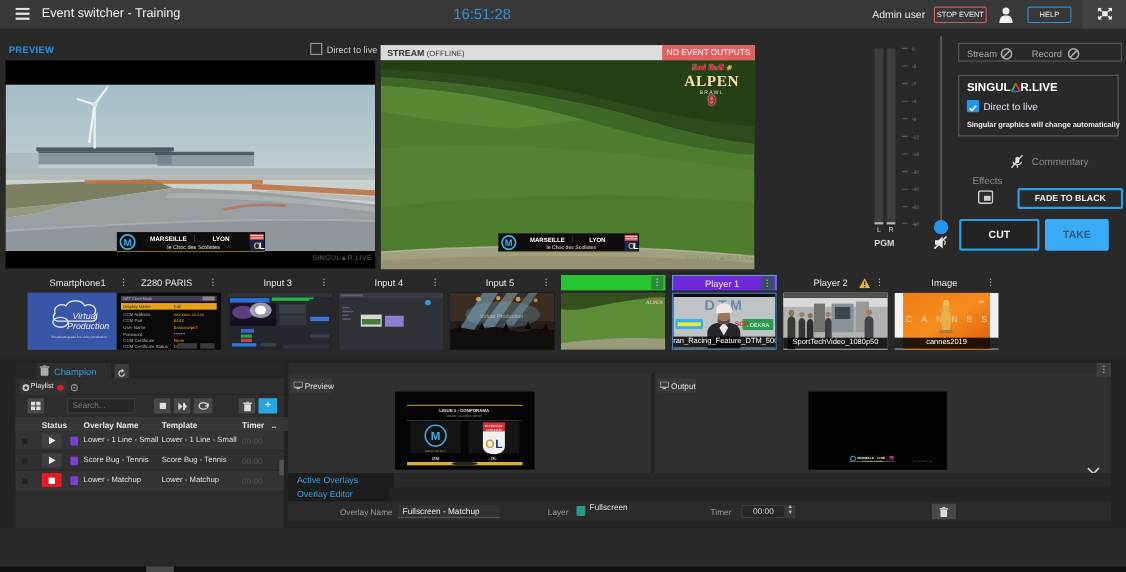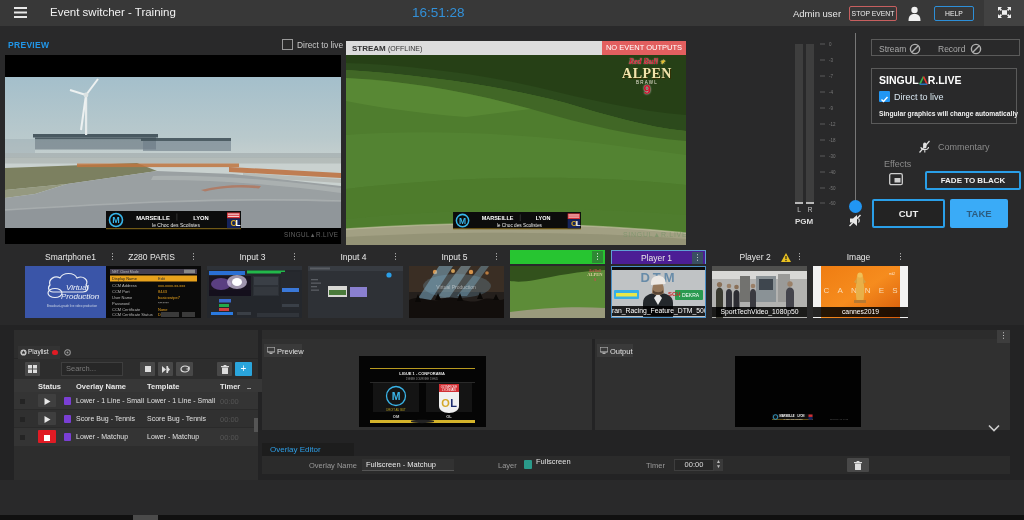--- a/index.html
+++ b/index.html
@@ -32,21 +32,21 @@
 </head>
 <body>
 <div id="page">
 
   <div id="topbar">
     <svg class="abs" style="left:14px;top:7px" width="13" height="12" viewBox="0 0 13 12">
       <rect x="0" y="0" width="13" height="2" fill="#e8e8e8"></rect>
       <rect x="0" y="4.5" width="13" height="2" fill="#e8e8e8"></rect>
       <rect x="0" y="9" width="13" height="2" fill="#e8e8e8"></rect>
     </svg>
-    <div class="abs" style="left:50px;top:6px;font-size:11.5px;color:#f2f2f2;">Event switcher - Training</div>
+    <div class="abs" style="left:38px;top:6px;font-size:11.5px;color:#f2f2f2;">Event switcher - Training</div>
     <div class="abs" style="left:412px;top:5px;font-size:13.5px;color:#3290d8;">16:51:28</div>
     <div class="abs" style="left:793px;top:8px;font-size:9.5px;color:#e8e8e8;">Admin user</div>
     <div class="abs" style="left:849px;top:6px;width:48px;height:15px;border:1px solid #c75f5f;border-radius:2px;color:#f0f0f0;font-size:6.8px;text-align:center;line-height:13px;">STOP EVENT</div>
     <svg class="abs" style="left:907px;top:5px" width="15" height="16" viewBox="0 0 15 16">
       <circle cx="7.5" cy="5" r="3.2" fill="#f0f0f0"></circle>
       <path d="M1.5 16 C1.5 10.5 4 9 7.5 9 C11 9 13.5 10.5 13.5 16 Z" fill="#f0f0f0"></path>
     </svg>
     <div class="abs" style="left:934px;top:6px;width:40px;height:15px;border:1px solid #2d8fd8;border-radius:2px;color:#f0f0f0;font-size:6.8px;text-align:center;line-height:13px;">HELP</div>
     <div id="fsbox">
       <svg class="abs" style="left:14px;top:7px" width="13" height="11" viewBox="0 0 13 11">
@@ -402,21 +402,21 @@
           <path d="M0 0 L95 0 L95 4 C70 5 45 10 25 14 C15 16 5 16 0 15 Z" fill="#32511c"></path>
           <path d="M0 46 C30 42 65 40 95 42 L95 52 L0 52 Z" fill="#9a9a7c"></path>
           <text x="85" y="5.5" font-size="3.2" font-weight="bold" fill="#c85050" text-anchor="middle" font-family="Liberation Serif" font-style="italic">Red Bull</text>
           <text x="85" y="10" font-size="4.5" font-weight="bold" fill="#ddd0a0" text-anchor="middle" font-family="Liberation Serif">ALPEN</text>
           <text x="85" y="14.5" font-size="4" font-weight="bold" fill="#c05050" text-anchor="middle" font-family="Liberation Sans">9</text>
         </svg>
       </div>
     </div>
 
     <div class="thumbcol" style="left:611px;">
-      <div class="tlabel" style="background:#4c1d95;border:1px solid #5e9fd4;border-bottom:none;">
+      <div class="tlabel" style="background:#6d28d9;border:1px solid #5e9fd4;border-bottom:none;">
           <div class="txt">Player 1</div>
           <div class="tdots" style="background:#3a4f63;">⋮</div>
         </div>
       <div class="thumb" style="border:1px solid #4a90c8;background:#000;">
         <svg width="93" height="50" viewBox="0 0 93 50">
           <rect x="0" y="0" width="93" height="50" fill="#c0c3c5"></rect>
           <rect x="0" y="0" width="93" height="3" fill="#0c0c0c"></rect>
           <text x="47" y="15" font-size="13" font-weight="bold" fill="#527ea2" text-anchor="middle" font-family="Liberation Sans" opacity=".8" letter-spacing="3">DTM</text>
           <rect x="2" y="23" width="25" height="9" rx="1" fill="#38aee6"></rect>
           <rect x="4" y="26" width="21" height="3.5" fill="#e8e84a"></rect>
@@ -493,20 +493,34 @@
         </svg>
       </div>
       <div class="tcaption">cannes2019</div>
     </div>
   </div>
 
   <div id="bottom">
 
     <div class="abs" style="left:14px;top:5px;width:244px;height:150px;background:#2d2d2d;">
 
+      <div class="abs" style="left:0;top:0;width:244px;height:14px;background:#252525;">
+        <div class="abs" style="left:19px;top:0;width:68px;height:14px;background:#2d2d2d;"></div>
+        <svg class="abs" style="left:22px;top:2px" width="9" height="10" viewBox="0 0 9 10">
+          <rect x="1" y="2.5" width="7" height="7" rx="0.5" fill="#aaa"></rect>
+            <rect x="0" y="1" width="9" height="1.3" fill="#aaa"></rect>
+            <rect x="3" y="0" width="3" height="1.2" fill="#aaa"></rect>
+        </svg>
+        <div class="abs" style="left:35px;top:2.5px;font-size:8.5px;color:#2d9fe8;">Champion</div>
+        <div class="abs" style="left:90px;top:1px;width:13px;height:13px;background:#3d3d3d;text-align:center;">
+          <svg width="9" height="9" viewBox="0 0 9 9" style="margin-top:2px">
+              <path d="M7.5 4.5 A3 3 0 1 1 4.5 1.5 L4.5 0 L7 2 L4.5 4 L4.5 2.7 A1.9 1.9 0 1 0 6.4 4.5 Z" fill="#ccc"></path>
+            </svg>
+        </div>
+      </div>
 
       <div class="abs" style="left:0;top:14px;width:244px;height:15px;background:#2d2d2d;border-bottom:1px solid #262626;">
         <div class="abs" style="left:4px;top:2px;width:42px;height:13px;background:#333;"></div>
         <svg class="abs" style="left:6px;top:4.5px" width="7" height="7" viewBox="0 0 10 10">
             <circle cx="5" cy="5" r="4.4" fill="#ccc"></circle>
             <path d="M5 1.8 L5.9 3.9 L8.2 4 L6.4 5.4 L7 7.6 L5 6.3 L3 7.6 L3.6 5.4 L1.8 4 L4.1 3.9 Z" fill="#2d2d2d"></path>
           </svg>
         <div class="abs" style="left:14px;top:4px;font-size:6.5px;color:#e8e8e8;">Playlist</div>
         <div class="abs" style="left:38px;top:5.5px;width:5.5px;height:5.5px;border-radius:50%;background:#e01b24;"></div>
         <svg class="abs" style="left:50px;top:4.5px" width="7" height="7" viewBox="0 0 9 9">
@@ -646,20 +660,23 @@
         </svg>
       </div>
     </div>
 
     <div class="abs" style="left:262px;top:5px;width:748px;height:9px;background:#2c2c2c;"></div>
     <div class="abs" style="left:997px;top:5px;width:13px;height:13px;background:#3d3d3d;color:#ddd;font-size:8px;text-align:center;line-height:12px;">⋮</div>
     <svg class="abs" style="left:988px;top:99px" width="12" height="8" viewBox="0 0 12 8">
         <path d="M1 1.5 L6 6.5 L11 1.5" stroke="#ccc" stroke-width="1.6" fill="none"></path>
       </svg>
 
+    <div class="abs" style="left:262px;top:105px;width:748px;height:13px;background:#282828;">
+      <div class="abs" style="left:0;top:0;width:96px;height:13px;background:#1d1d1d;color:#2d9fe8;font-size:8px;line-height:13px;padding-left:8px;box-sizing:border-box;">Active Overlays</div>
+    </div>
     <div class="abs" style="left:262px;top:118px;width:92px;height:13px;background:#1d1d1d;color:#2d9fe8;font-size:8px;line-height:13px;padding-left:8px;box-sizing:border-box;">Overlay Editor</div>
 
     <div class="abs" style="left:262px;top:131px;width:748px;height:18px;background:#2b2b2b;">
       <div class="abs" style="left:47px;top:5px;font-size:7.5px;color:#9a9a9a;">Overlay Name</div>
       <div class="abs" style="left:100px;top:3px;width:92px;height:12px;background:#323232;border-bottom:1px solid #555;color:#e8e8e8;font-size:7.5px;line-height:11px;padding-left:4px;">Fullscreen - Matchup</div>
       <div class="abs" style="left:236px;top:5px;font-size:7.5px;color:#9a9a9a;">Layer</div>
       <div class="abs" style="left:262px;top:4px;width:8px;height:9px;background:#2a9a8a;border-radius:1px;"></div>
       <div class="abs" style="left:274px;top:1px;font-size:7.5px;color:#e0e0e0;">Fullscreen</div>
       <div class="abs" style="left:384px;top:5px;font-size:7.5px;color:#9a9a9a;">Timer</div>
       <div class="abs" style="left:412px;top:3px;width:40px;height:12px;background:#272727;border:1px solid #3e3e3e;color:#ddd;font-size:7.5px;line-height:10px;text-align:center;">00:00</div>

